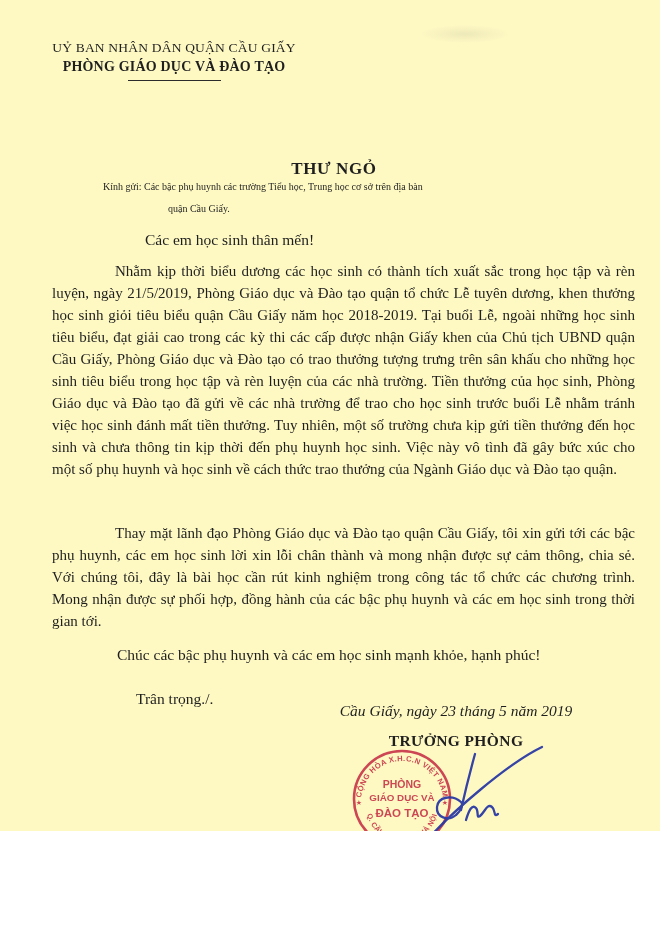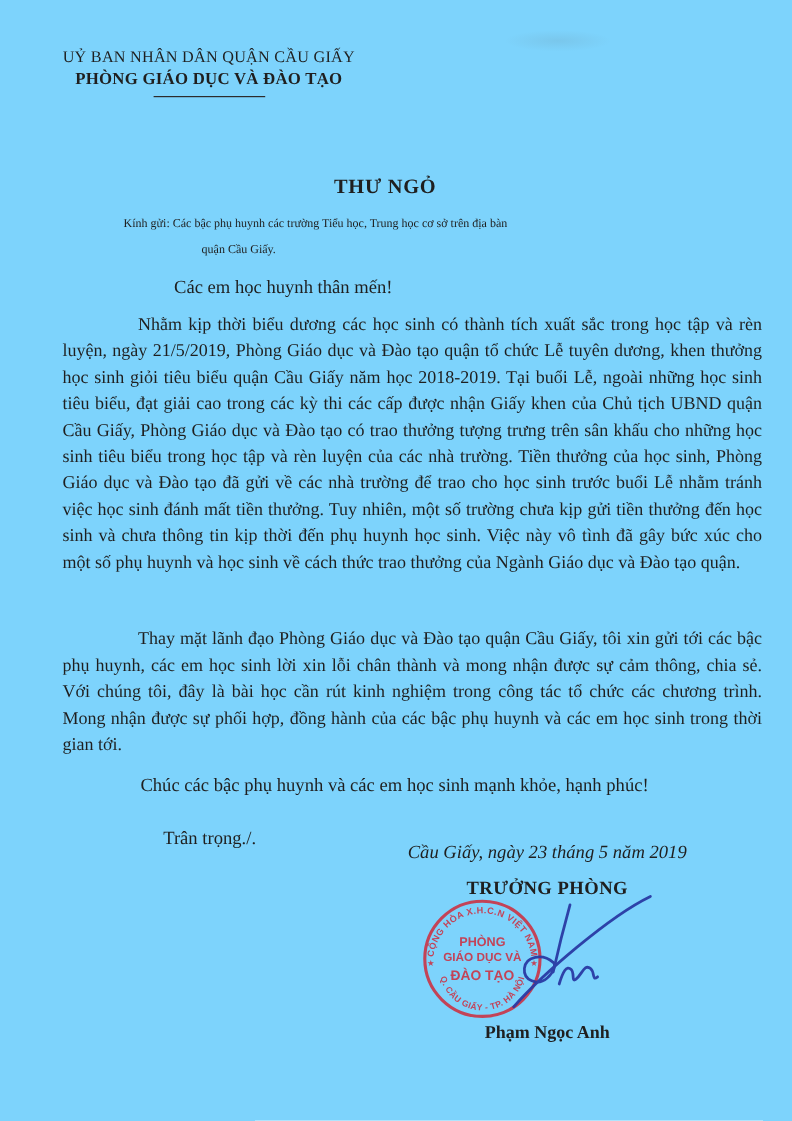--- a/index.html
+++ b/index.html
@@ -1,36 +1,36 @@
 <!DOCTYPE html>
 <html><head>
 <meta charset="utf-8">
 <style>
   html, body { margin: 0; padding: 0; background: #ffffff; }
   .page {
     position: relative;
     width: 660px;
-    height: 934px;
-    background: #7dd3fc;
+    height: 831px;
+    background: #fef9c3;
     font-family: "Liberation Serif", serif;
     color: #1f1f1f;
     overflow: hidden;
   }
   .smudge {
     position: absolute; left: 420px; top: 25px; width: 90px; height: 18px;
     background: radial-gradient(ellipse at center, rgba(90,90,90,0.10), rgba(0,0,0,0) 70%);
   }
   .letterhead {
     position: absolute; left: 34px; top: 40px; width: 280px; text-align: center;
   }
   .org-parent { font-size: 13.5px; letter-spacing: 0.2px; white-space: nowrap; }
   .org-name   { font-size: 14px; font-weight: bold; margin-top: 3px; letter-spacing: 0.2px; white-space: nowrap; }
   .header-rule { width: 93px; border: 0; border-top: 1.6px solid #2c2c2c; margin: 5px auto 0 auto; }
   .title {
-    position: absolute; left: 0; top: 143px; width: 636px; margin: 3px;
+    position: absolute; left: 0; top: 143px; width: 636px; margin: 16px;
     text-align: center; font-size: 17px; font-weight: bold; letter-spacing: 0.6px;
   }
   .salutation { position: absolute; left: 103px; top: 176px; font-size: 10px; line-height: 22px; }
   .sal-line2 { margin-left: 65px; }
   .greeting { position: absolute; left: 145px; top: 231px; margin: 0; font-size: 15.5px; }
   .body-para {
     position: absolute; left: 52px; width: 583px; margin: 0;
     font-size: 15px; line-height: 22px; text-align: justify; text-indent: 63px;
   }
   .para-1 { top: 260px; }
@@ -69,21 +69,21 @@
     <hr class="header-rule">
   </div>
 
   <h1 class="title">THƯ NGỎ</h1>
 
   <div class="salutation">
     <div class="sal-line1">Kính gửi: Các bậc phụ huynh các trường Tiểu học, Trung học cơ sở trên địa bàn</div>
     <div class="sal-line2">quận Cầu Giấy.</div>
   </div>
 
-  <p class="greeting">Các em học huynh thân mến!</p>
+  <p class="greeting">Các em học sinh thân mến!</p>
 
   <p class="body-para para-1">Nhằm kịp thời biểu dương các học sinh có thành tích xuất sắc trong học tập và rèn luyện, ngày 21/5/2019, Phòng Giáo dục và Đào tạo quận tổ chức Lễ tuyên dương, khen thưởng học sinh giỏi tiêu biểu quận Cầu Giấy năm học 2018-2019. Tại buổi Lễ, ngoài những học sinh tiêu biểu, đạt giải cao trong các kỳ thi các cấp được nhận Giấy khen của Chủ tịch UBND quận Cầu Giấy, Phòng Giáo dục và Đào tạo có trao thưởng tượng trưng trên sân khấu cho những học sinh tiêu biểu trong học tập và rèn luyện của các nhà trường. Tiền thưởng của học sinh, Phòng Giáo dục và Đào tạo đã gửi về các nhà trường để trao cho học sinh trước buổi Lễ nhằm tránh việc học sinh đánh mất tiền thưởng. Tuy nhiên, một số trường chưa kịp gửi tiền thưởng đến học sinh và chưa thông tin kịp thời đến phụ huynh học sinh. Việc này vô tình đã gây bức xúc cho một số phụ huynh và học sinh về cách thức trao thưởng của Ngành Giáo dục và Đào tạo quận.</p>
   <p class="body-para para-2">Thay mặt lãnh đạo Phòng Giáo dục và Đào tạo quận Cầu Giấy, tôi xin gửi tới các bậc phụ huynh, các em học sinh lời xin lỗi chân thành và mong nhận được sự cảm thông, chia sẻ. Với chúng tôi, đây là bài học cần rút kinh nghiệm trong công tác tổ chức các chương trình. Mong nhận được sự phối hợp, đồng hành của các bậc phụ huynh và các em học sinh trong thời gian tới.</p>
 
   <p class="wish">Chúc các bậc phụ huynh và các em học sinh mạnh khỏe, hạnh phúc!</p>
   <p class="closing">Trân trọng./.</p>
 
   <div class="date-line">Cầu Giấy, ngày 23  tháng 5 năm 2019</div>
   <div class="signer-title">TRƯỞNG PHÒNG</div>
 

